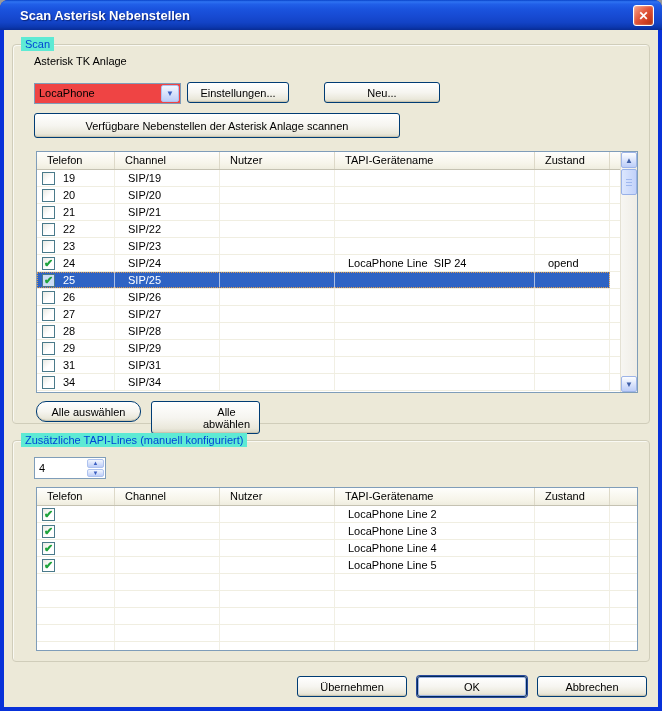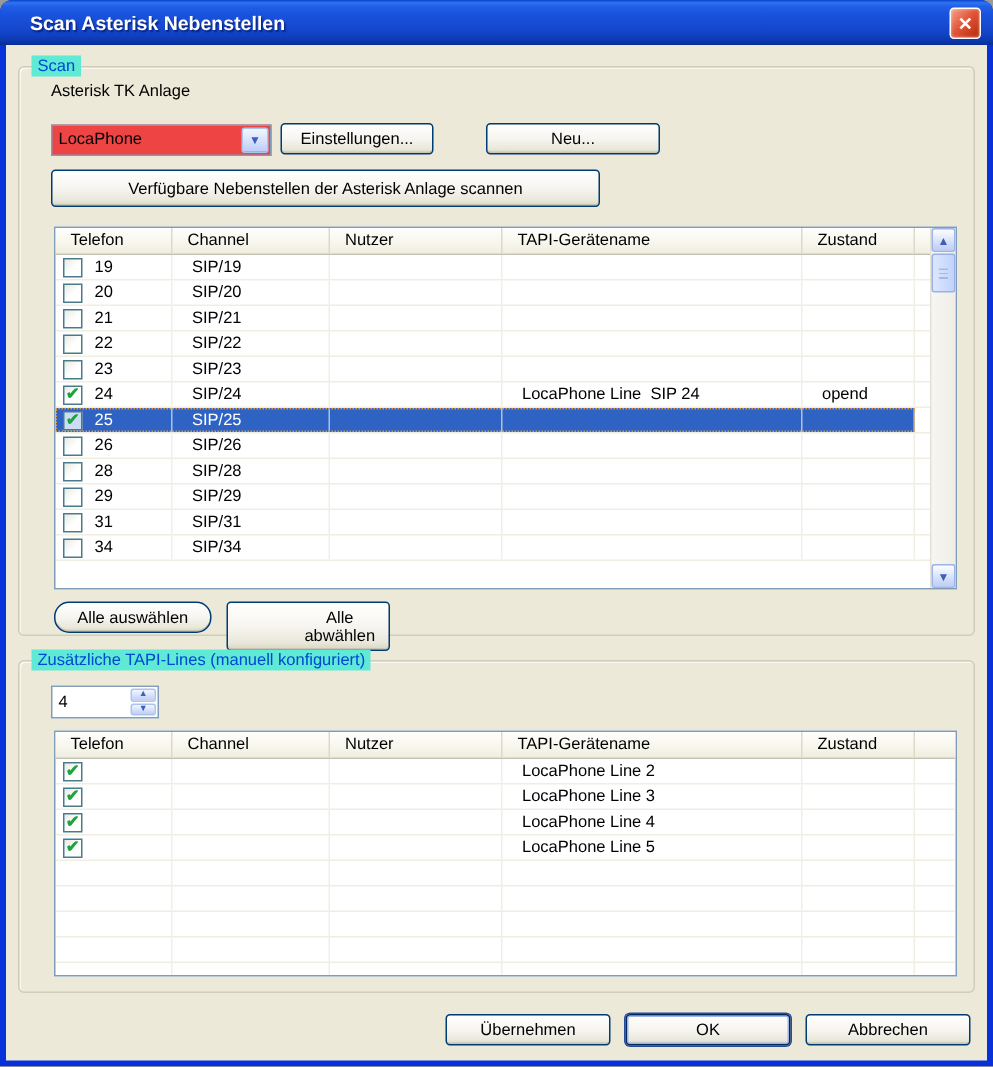--- a/index.html
+++ b/index.html
@@ -167,20 +167,28 @@
               </div>
               <div class="trow">
                 <div class="cell c0"><span class="cb"></span><span class="num">26</span></div>
                 <div class="cell c1">SIP/26</div>
                 <div class="cell c2"></div>
                 <div class="cell c3"></div>
                 <div class="cell c4"></div>
                 <div class="cell cfill"></div>
               </div>
               <div class="trow">
+                <div class="cell c0"><span class="cb"></span><span class="num">27</span></div>
+                <div class="cell c1">SIP/27</div>
+                <div class="cell c2"></div>
+                <div class="cell c3"></div>
+                <div class="cell c4"></div>
+                <div class="cell cfill"></div>
+              </div>
+              <div class="trow">
                 <div class="cell c0"><span class="cb"></span><span class="num">28</span></div>
                 <div class="cell c1">SIP/28</div>
                 <div class="cell c2"></div>
                 <div class="cell c3"></div>
                 <div class="cell c4"></div>
                 <div class="cell cfill"></div>
               </div>
               <div class="trow">
                 <div class="cell c0"><span class="cb"></span><span class="num">29</span></div>
                 <div class="cell c1">SIP/29</div>

